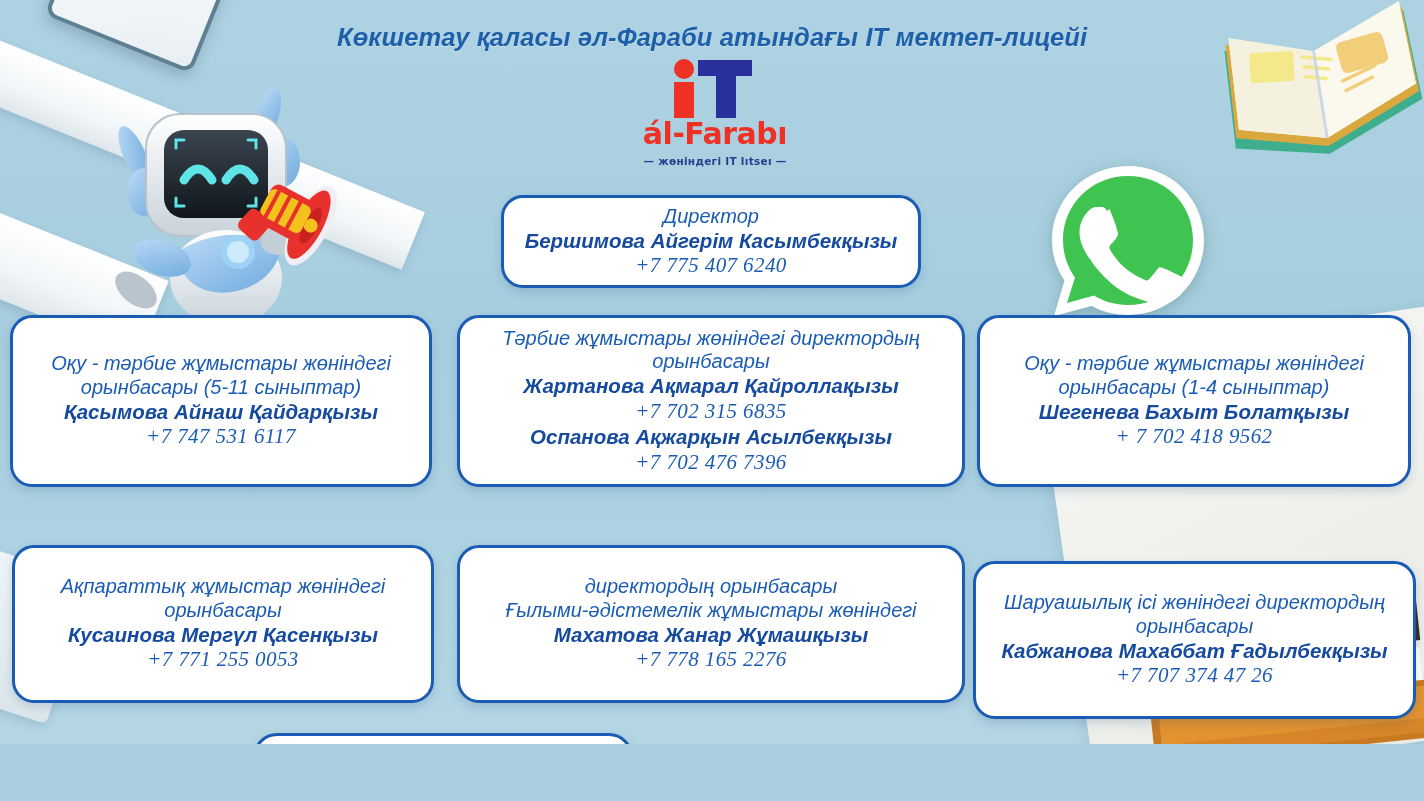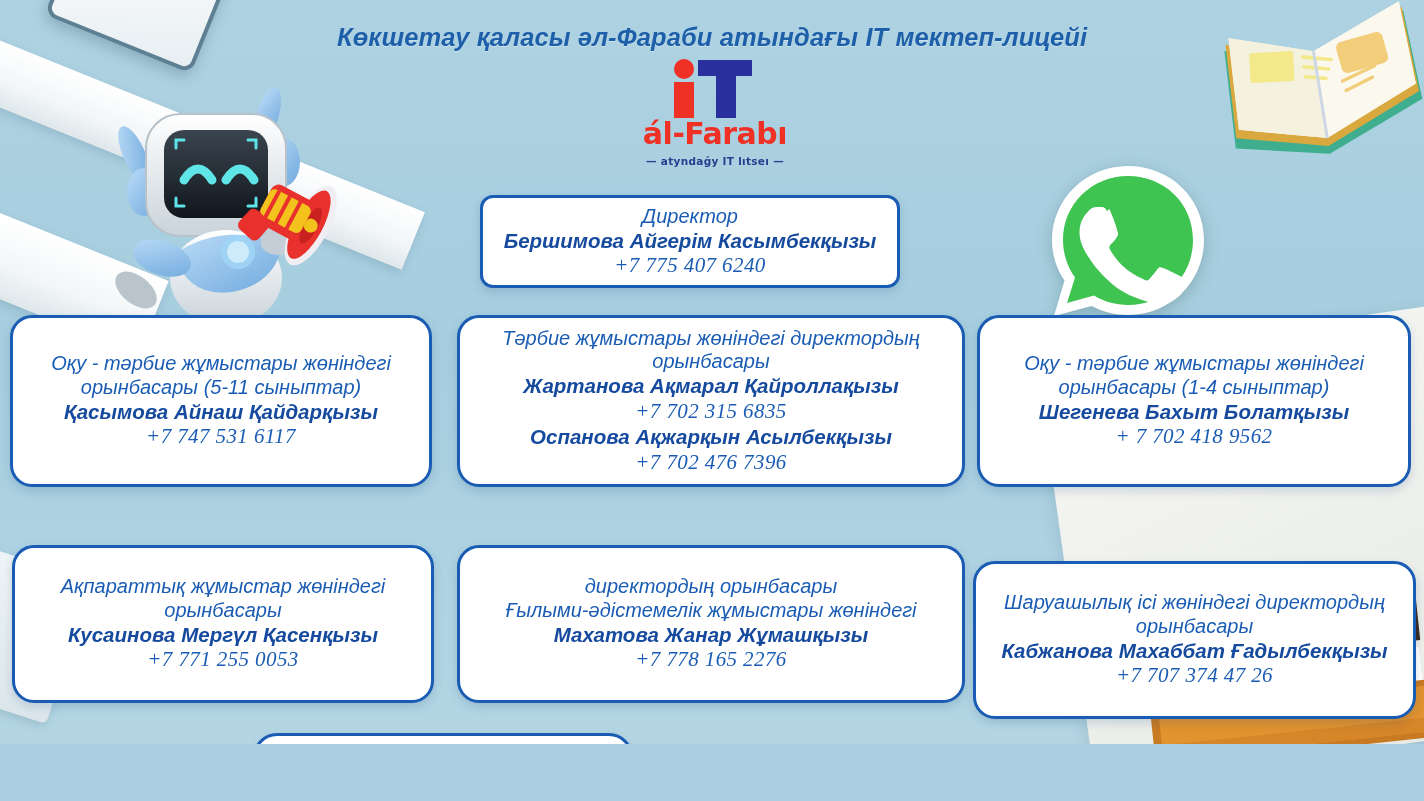--- a/index.html
+++ b/index.html
@@ -102,21 +102,21 @@
     font-style:italic;font-weight:700;font-size:20.5px;line-height:1.2;
     color:#154a9e;margin-top:1px;
   }
   .phone{
     font-family:"Liberation Serif", serif;
     font-style:italic;font-weight:400;font-size:21px;line-height:1.2;
     color:#1a5cb4;letter-spacing:.4px;
   }
 
   
-  #card-director{left:480px;top:195px;width:420px;height:93px;border-radius:13px;}
+  #card-director{left:501px;top:195px;width:420px;height:93px;}
   #card-deputy-5-11{left:10px;top:315px;width:422px;height:172px;}
   #card-deputy-edu{left:457px;top:315px;width:508px;height:172px;}
   #card-deputy-1-4{left:977px;top:315px;width:434px;height:172px;}
   #card-info{left:12px;top:545px;width:422px;height:158px;}
   #card-method{left:457px;top:545px;width:508px;height:158px;}
   #card-economy{left:973px;top:561px;width:443px;height:158px;}
 
   .pill{
     position:absolute;left:253px;top:733px;width:380px;height:48px;
     background:#fff;border:3px solid #1a5cb4;border-radius:26px;
@@ -251,21 +251,21 @@
   <div class="logo">
     <div class="logo-it">
       <svg width="110" height="60" viewBox="0 0 110 60">
         <circle cx="24" cy="11" r="10" fill="#ef3024"></circle>
         <rect x="14" y="24" width="20" height="36" fill="#ef3024"></rect>
         <rect x="38" y="2" width="54" height="16" fill="#2a2f9e"></rect>
         <rect x="56" y="2" width="20" height="58" fill="#2a2f9e"></rect>
       </svg>
     </div>
     <div class="logo-name">ál-Farabı</div>
-    <div class="logo-sub">— atyndaǵy IT lıtseı —</div>
+    <div class="logo-sub">— жөніндегі IT lıtseı —</div>
   </div>
 
   <div class="card" id="card-director">
     <div class="role">Директор</div>
     <div class="person">Бершимова Айгерім Касымбекқызы</div>
     <div class="phone">+7 775 407 6240</div>
   </div>
 
   <div class="card" id="card-deputy-5-11">
     <div class="role">Оқу - тәрбие жұмыстары жөніндегі</div>

